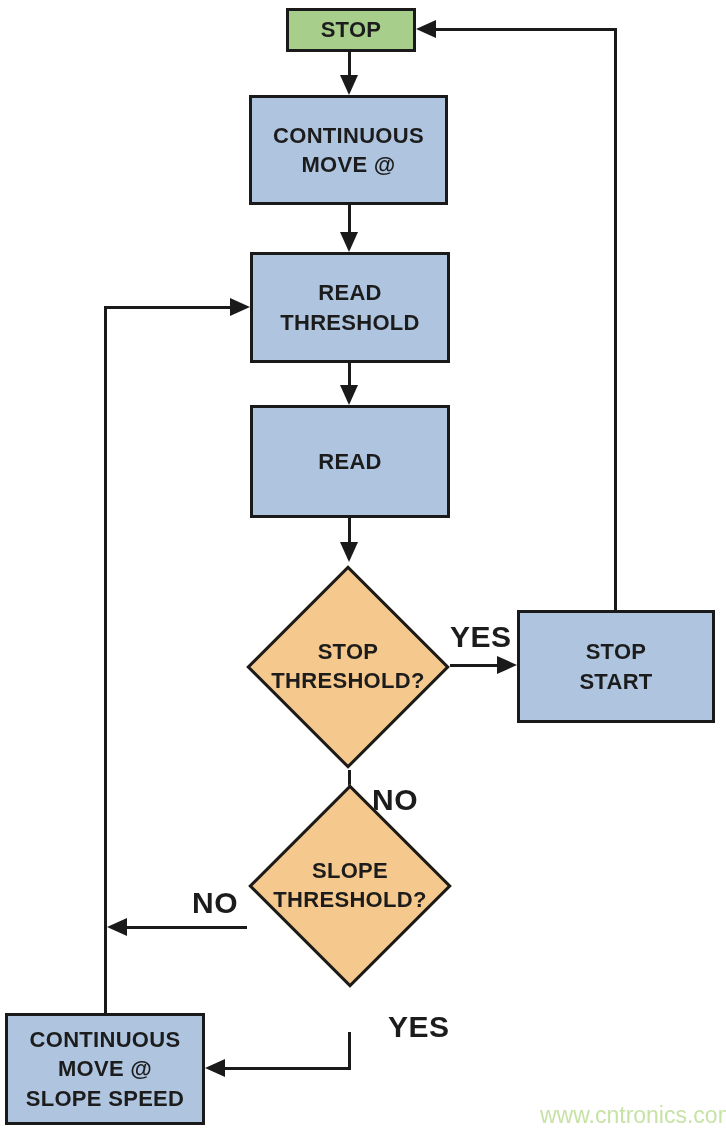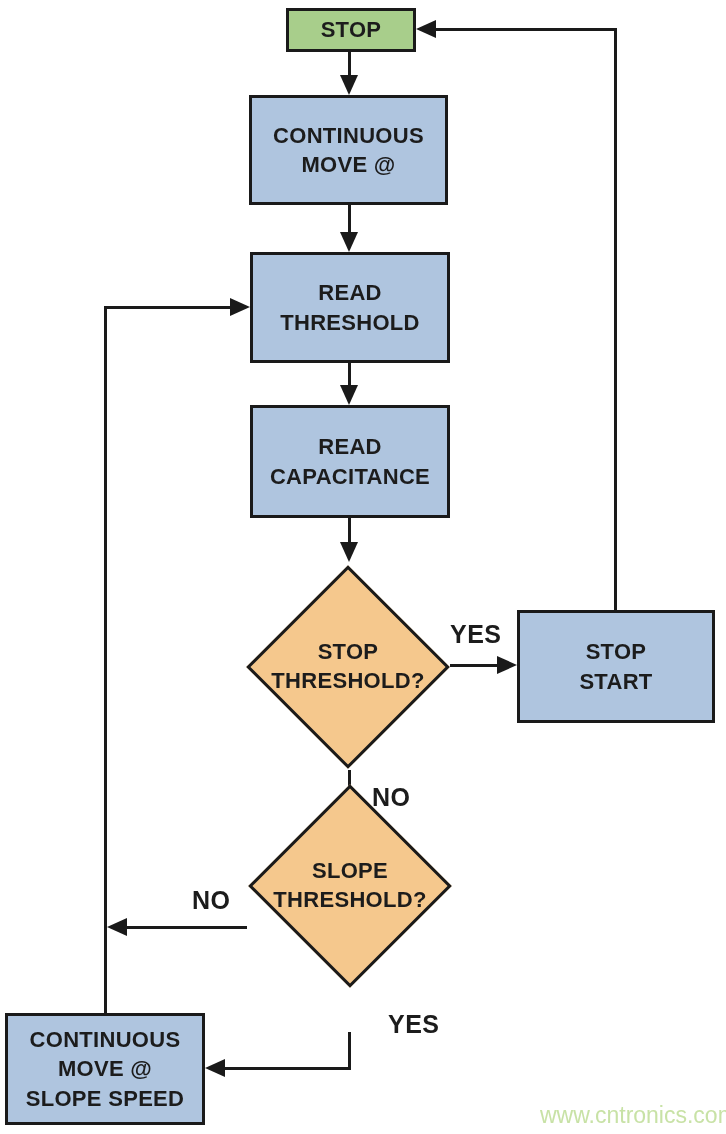--- a/index.html
+++ b/index.html
@@ -52,21 +52,21 @@
   .line { position: absolute; background: #1a1a1a; }
   .arrow { position: absolute; width: 0; height: 0; }
   .arrow.down  { border-left: 9px solid transparent; border-right: 9px solid transparent; border-top: 20px solid #1a1a1a; }
   .arrow.left  { border-top: 9px solid transparent; border-bottom: 9px solid transparent; border-right: 20px solid #1a1a1a; }
   .arrow.right { border-top: 9px solid transparent; border-bottom: 9px solid transparent; border-left: 20px solid #1a1a1a; }
 
   
   .edge-label {
     position: absolute;
     font-weight: bold;
-    font-size: 25px;
+    font-size: 30px;
     color: #1c1c1c;
     letter-spacing: 0.5px;
   }
 
   
   .watermark {
     position: absolute;
     left: 540px; top: 1102px;
     font-size: 23px;
     font-weight: normal;
@@ -131,21 +131,20 @@
   <div class="node process" style="left: 250px; top: 252px; width: 200px; height: 111px; background: rgb(175, 197, 223);">
     <div class="node-label">
       <span>READ</span>
       <span>THRESHOLD</span>
     </div>
   </div>
 
   <div class="node process" style="left: 250px; top: 405px; width: 200px; height: 113px; background: rgb(175, 197, 223);">
     <div class="node-label">
       <span>READ</span>
-      <span>CAPACITANCE</span>
     </div>
   </div>
 
   <div class="diamond-wrap" style="left:243px;top:562px">
     <div class="diamond-shape" style="background: rgb(245, 200, 141);"></div>
     <div class="diamond-label">
       <span>STOP</span>
       <span>THRESHOLD?</span>
     </div>
   </div>

